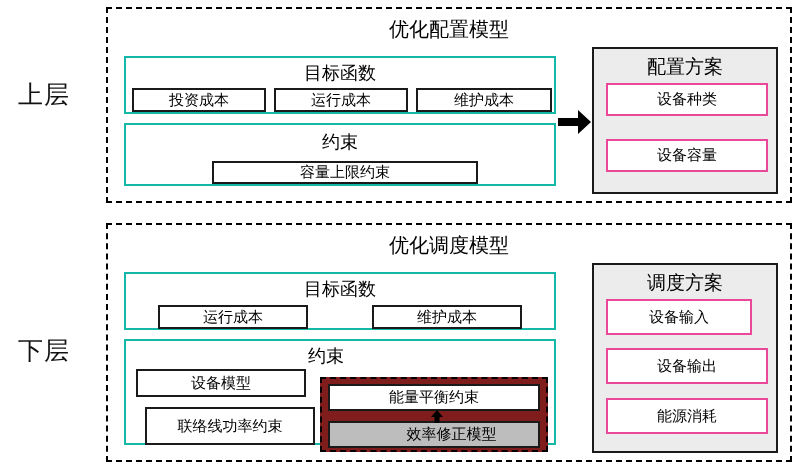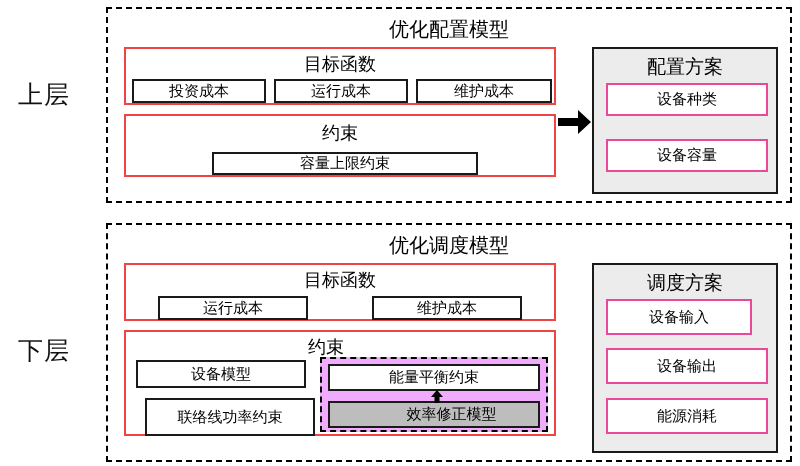--- a/index.html
+++ b/index.html
@@ -53,23 +53,24 @@
     font-size: 20px;
     line-height: 1;
     white-space: nowrap;
   }
   #model-upper .model-title { top: 10px; }
   #model-lower .model-title { top: 10px; }
 
   
   .panel {
     position: absolute;
-    border: 2px solid #ef4444;
-    box-sizing: border-box;
-    background: #fff;
+    border: 2px solid #14b8a6;
+    box-sizing: border-box;
+    background: #fff;
+    margin-top: 9px;
   }
   .panel-title {
     position: absolute;
     left: 0; right: 0;
     text-align: center;
     font-size: 18px;
     line-height: 1;
     white-space: nowrap;
   }
 
@@ -141,24 +142,24 @@
 
   
   #lower-constraint { left: 16px; top: 105px; width: 432px; height: 106px; }
   #lower-constraint .panel-title { top: 6px; left: 180px; right: auto; text-align: left; background: #fff; padding: 0 2px; z-index: 3; }
   #lower-con-item-0 { left: 10px; top: 28px; width: 170px; height: 28px; }
   #lower-con-item-1 { left: 19px; top: 66px; width: 170px; height: 38px; }
 
   
   #lower-con-group {
     position: absolute;
-    left: 194px; top: 25px; width: 228px; height: 75px;
+    left: 194px; top: 36px; width: 228px; height: 75px;
     border: 2px dashed #000;
     box-sizing: border-box;
-    background: #f0abfc;
+    background: #7f1d1d;
     z-index: 1;
   }
   #lower-con-group-item-0 { left: 6px;  top: 5px;  width: 212px; height: 27px; }
   #lower-con-group-item-1 { left: 6px;  top: 42px; width: 212px; height: 27px; padding-left: 35px; }
 
   
   #lower-con-uparrow {
     position: absolute;
     left: 108px; top: 31px;
     width: 14px; height: 13px;

